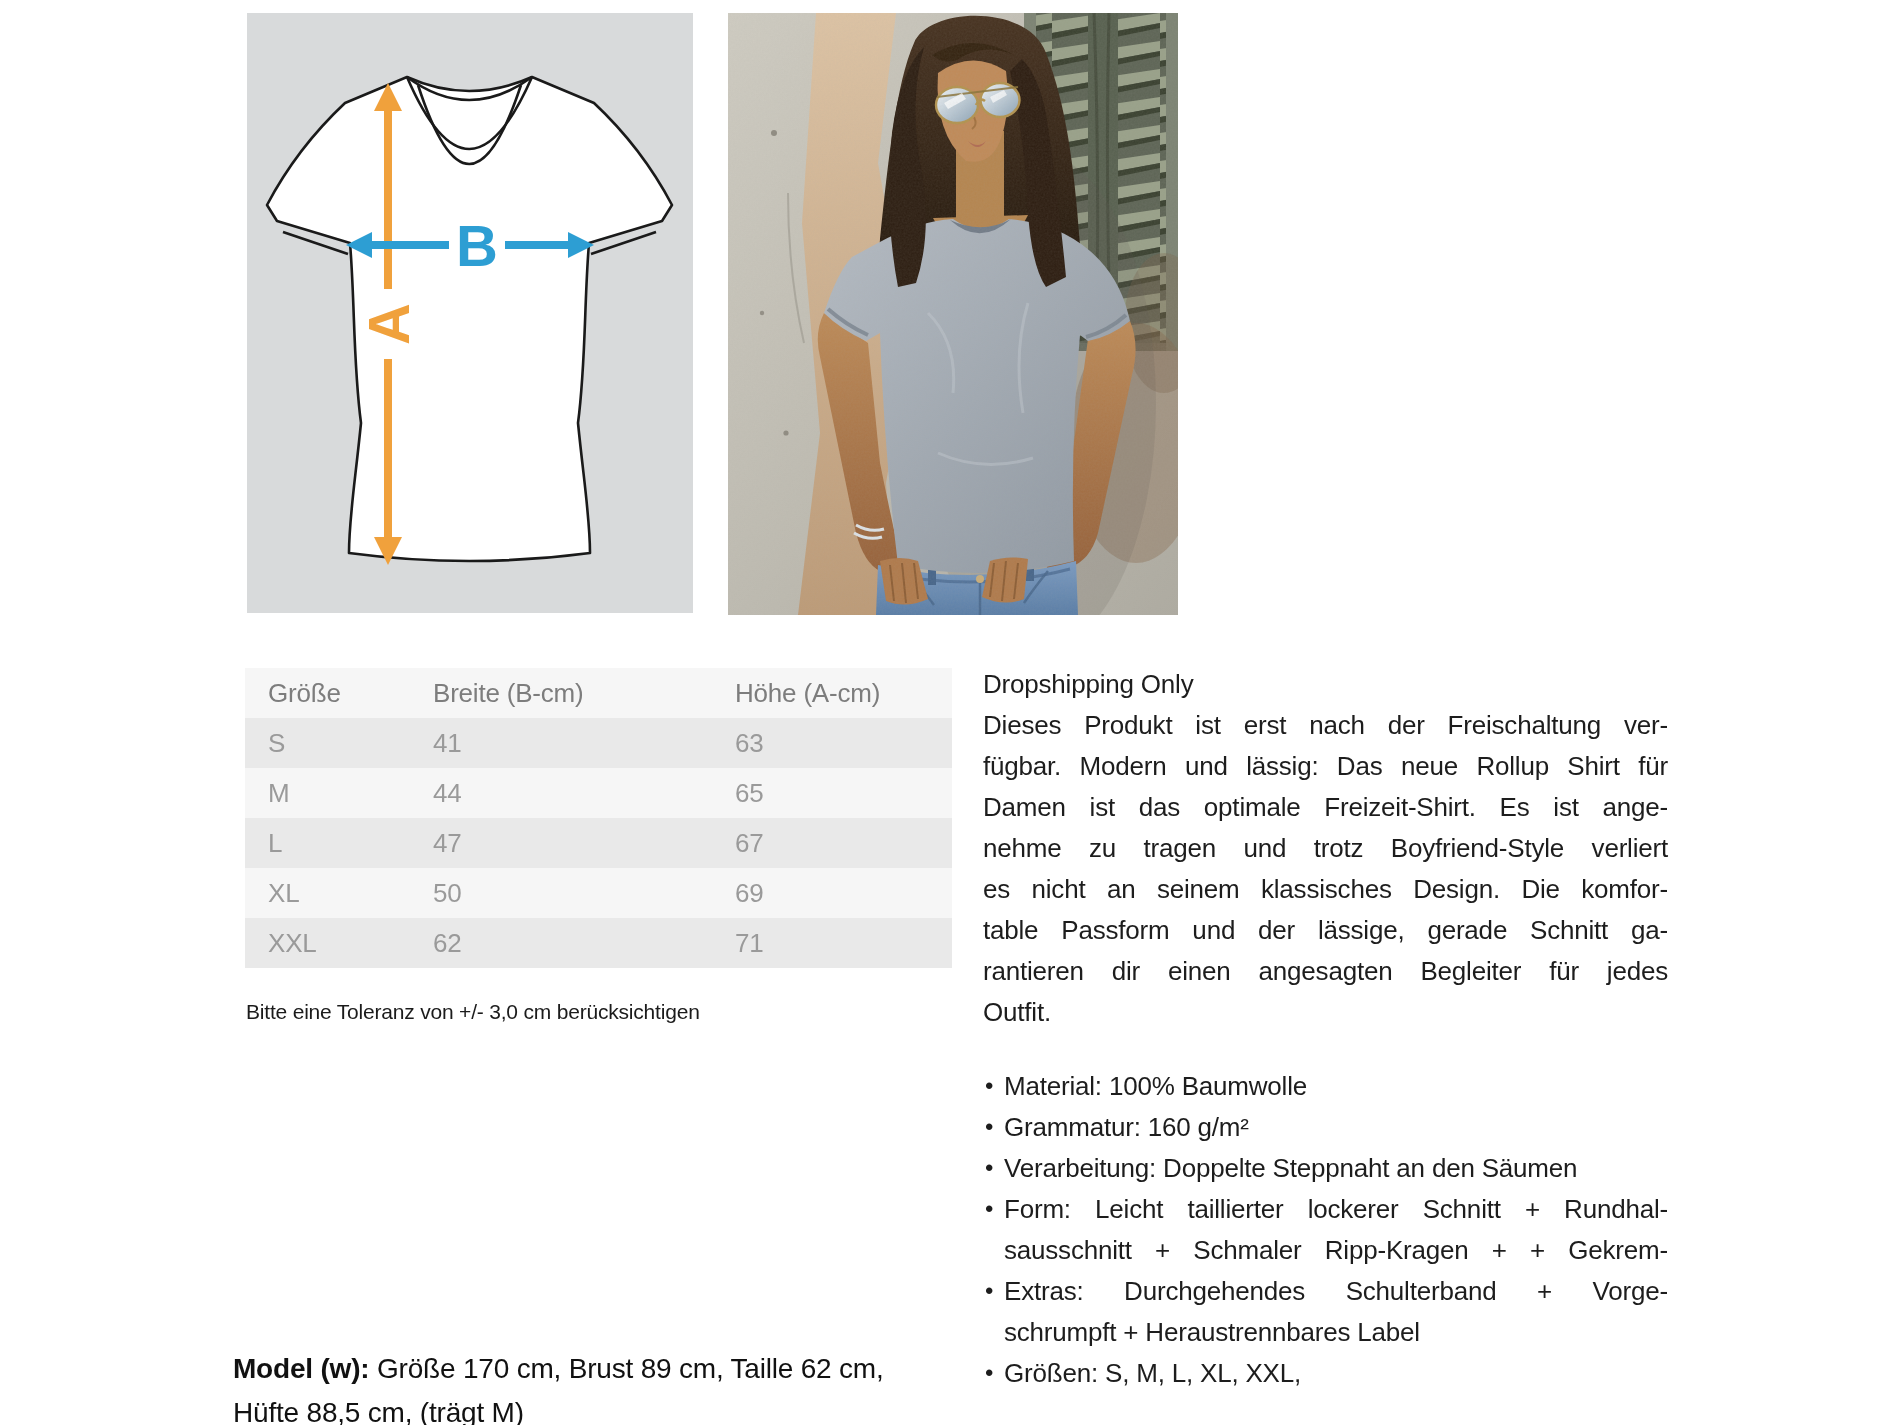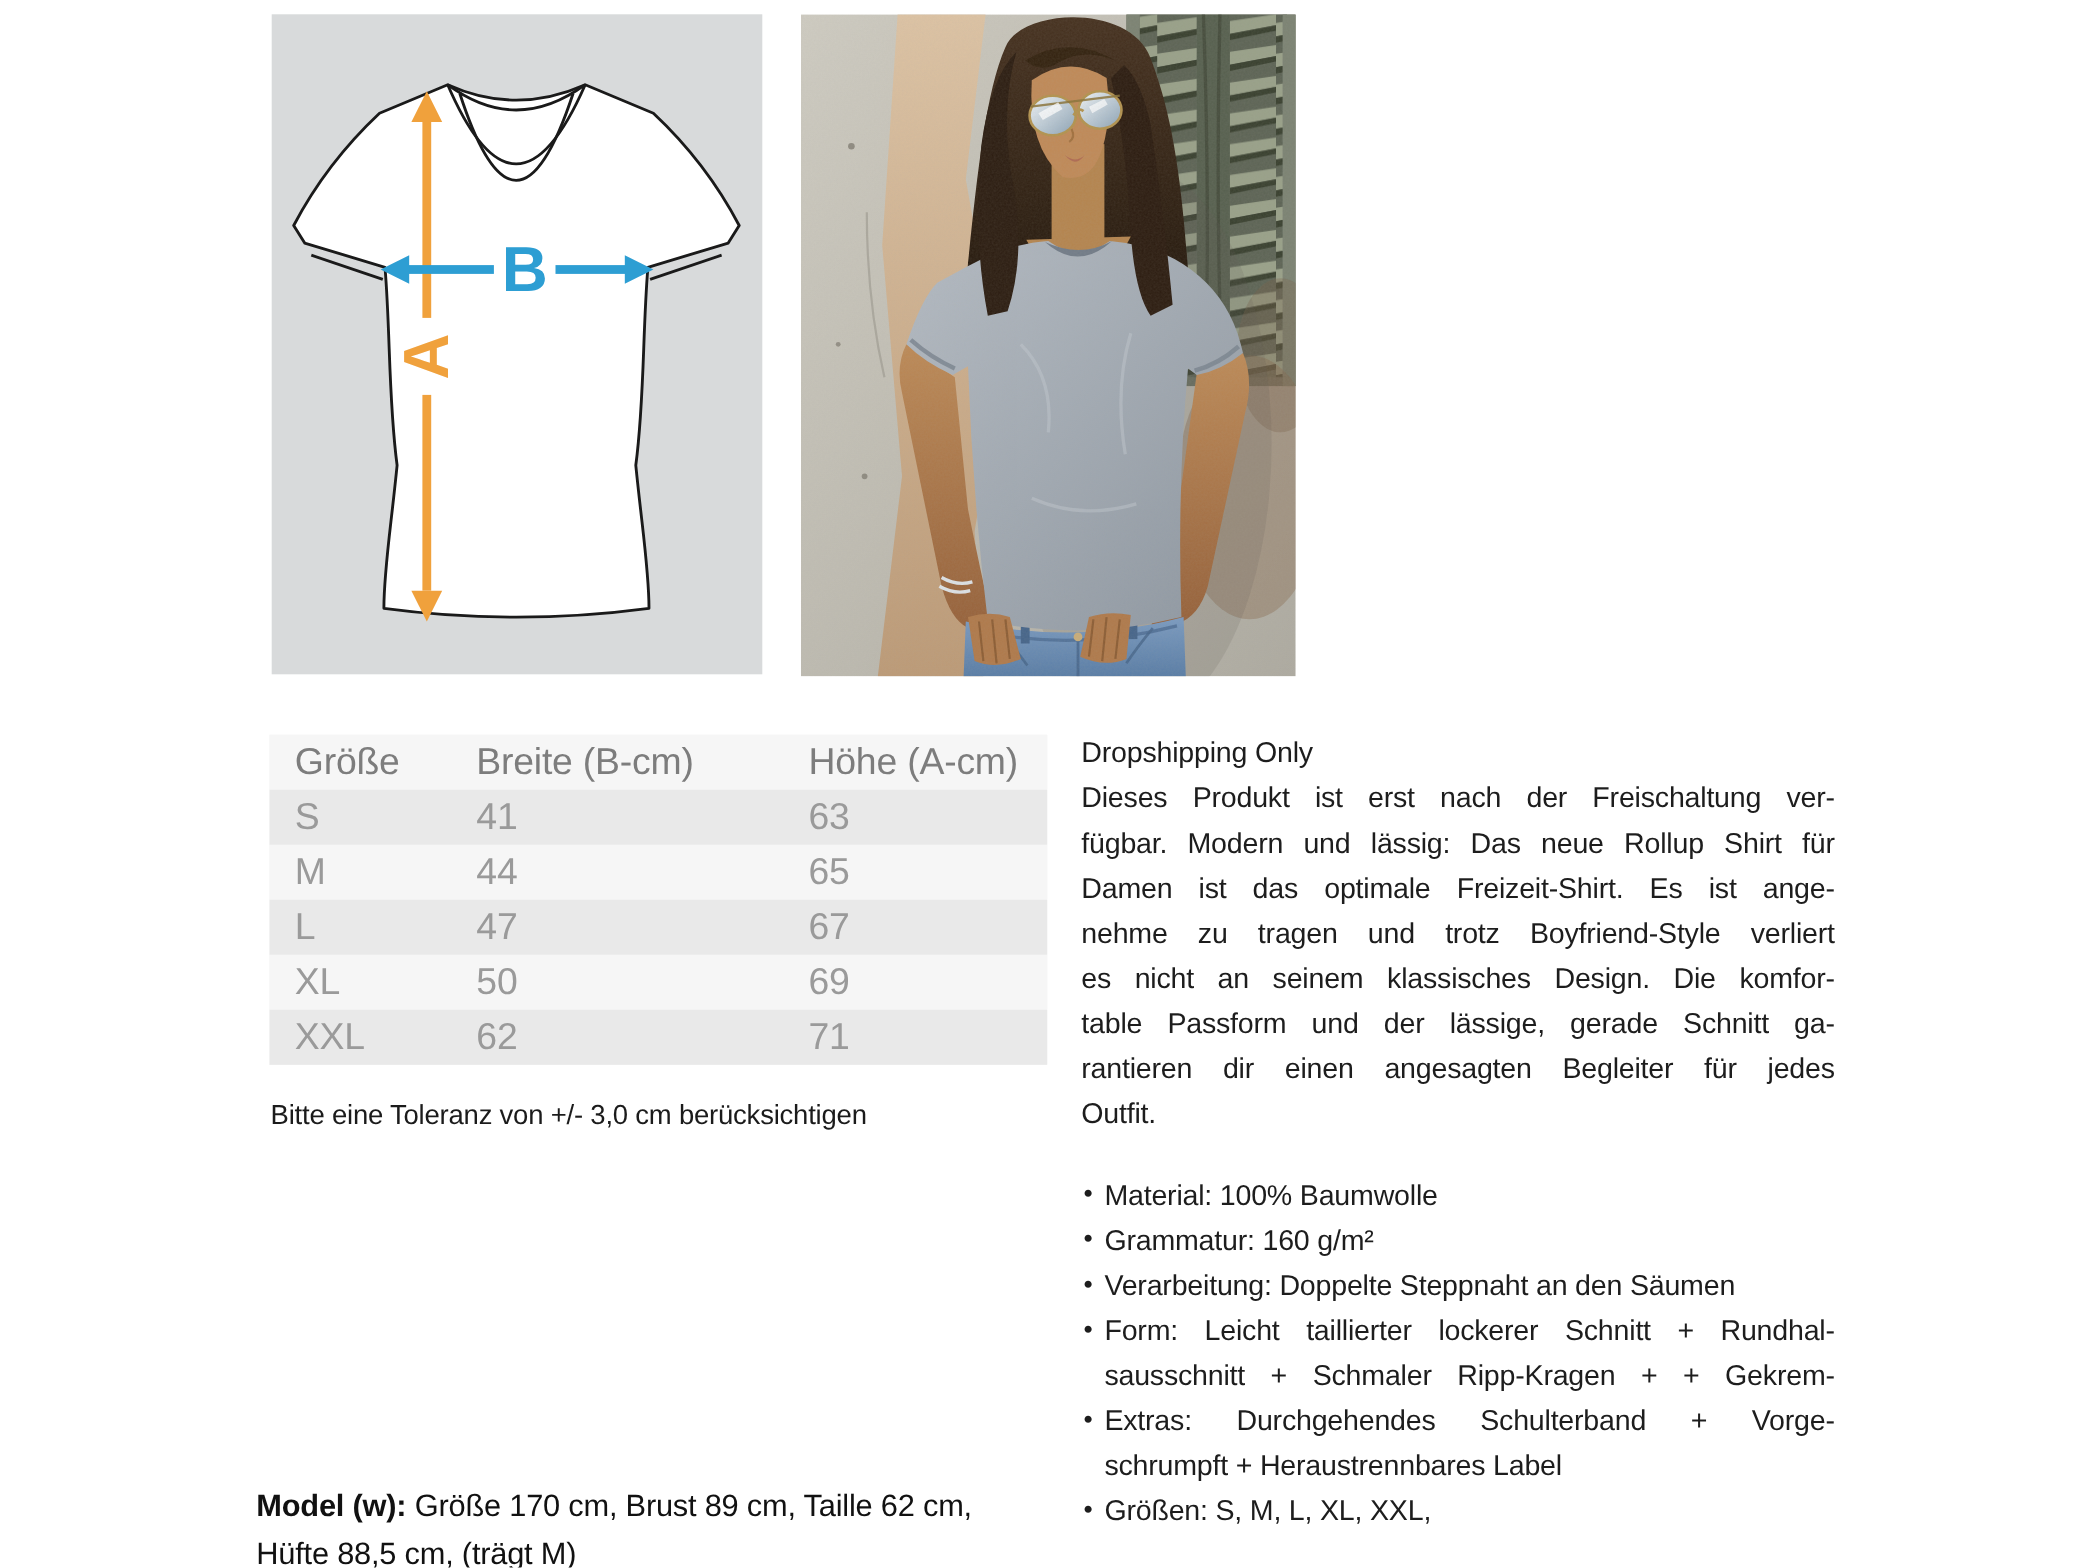--- a/index.html
+++ b/index.html
@@ -10,28 +10,28 @@
   }
   
   .diagram-panel{position:absolute;left:247px;top:13px;width:446px;height:600px;background:var(--panelBg,#d8dadb);}
   .photo-panel{position:absolute;left:728px;top:13px;width:450px;height:602px;overflow:hidden;}
   .diagram-panel svg,.photo-panel svg{display:block;}
 
   
   .size-table{position:absolute;left:245px;top:668px;width:707px;background:var(--tbase,#f6f6f6);}
   .trow{display:flex;height:50px;align-items:center;background:var(--tbase,#f6f6f6);}
   .trow.stripe{background:var(--stripe,#e9e9e9);}
-  .tcell{font-size:34px;color:var(--tcell,#9a9a9a);letter-spacing:-0.2px;}
+  .tcell{font-size:26px;color:var(--tcell,#9a9a9a);letter-spacing:-0.2px;}
   .trow.thead .tcell{color:var(--thead,#7d7d7d);}
   .c0{width:188px;padding-left:23px;box-sizing:border-box;}
   .c1{width:302px;}
   .c2{flex:1;}
 
   
-  .tolerance-note{position:absolute;left:246px;top:1000px;font-size:25px;color:#1b1b1b;letter-spacing:-0.2px;}
+  .tolerance-note{position:absolute;left:246px;top:1000px;font-size:21px;color:#1b1b1b;letter-spacing:-0.2px;}
   .model-note{position:absolute;left:233px;top:1347px;font-size:28px;line-height:44px;color:#111;letter-spacing:-0.2px;}
   .model-note .b{font-weight:bold;}
 
   
   .description{position:absolute;left:983px;top:664px;width:685px;font-size:26px;line-height:41px;color:#1d1d1d;letter-spacing:-0.2px;}
   .desc-heading{height:41px;}
   .pline{min-height:41px;}
   .pline.j{text-align:justify;text-align-last:justify;}
   .bullets{margin-top:33px;}
   .bullet-item{position:relative;padding-left:21px;}

